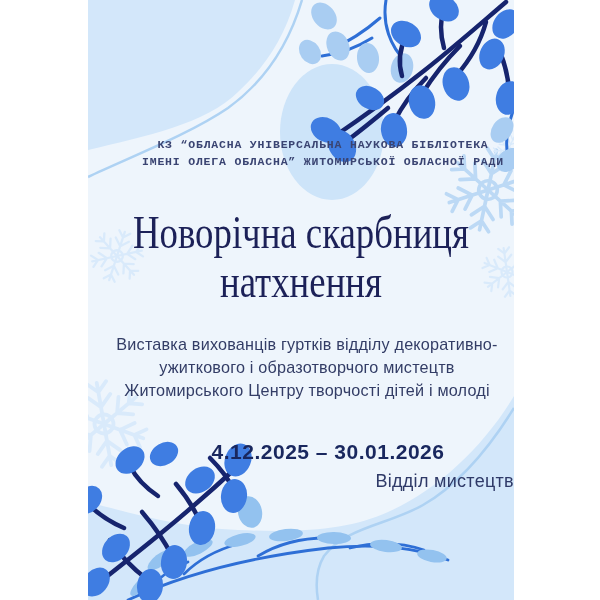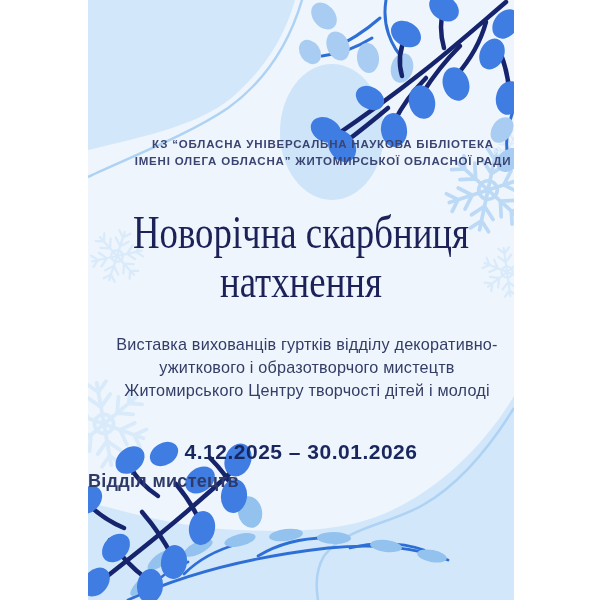--- a/index.html
+++ b/index.html
@@ -12,40 +12,40 @@
   .page{position:absolute;inset:0;background:#ffffff;}
   .poster{
     position:absolute;left:88px;top:0;width:426px;height:600px;
     background:#eef5fc;overflow:hidden;
   }
   .decor{position:absolute;left:0;top:0;width:426px;height:600px;}
   .textlayer{position:absolute;left:0;top:0;width:426px;height:600px;}
   .org{
     position:absolute;top:136px;left:0;width:470px;
     text-align:center;color:#3a4472;
-    font-size:11.5px;line-height:17px;font-weight:700;letter-spacing:0.8px;
+    font-size:11.5px;line-height:17px;font-weight:700;letter-spacing:0.8px;font-family:Liberation Mono, monospace;
   }
   .title{
     position:absolute;top:188px;left:0;width:426px;text-align:center;
     color:#1c2158;font-family:"Liberation Serif", serif;font-weight:500;
     font-size:46px;line-height:49px;margin-top:20px;
   }
   .title .tline{display:block;transform:scaleX(0.8);white-space:nowrap;}
   .desc{
     position:absolute;top:310px;left:6px;width:426px;text-align:center;
     color:#333d66;font-size:16.2px;line-height:23px;font-weight:500;
     white-space:pre-line;letter-spacing:0.2px;margin-top:23px;
   }
   .dates{
     position:absolute;top:440px;left:0;width:426px;text-align:center;
-    color:#19275e;font-size:21px;font-weight:700;letter-spacing:0.5px;
+    color:#19275e;font-size:21px;font-weight:700;letter-spacing:0.5px;padding-left:27px;
   }
   .location{
-    position:absolute;top:471px;left:0;width:426px;text-align:left;
-    color:#2f3a68;font-size:18px;font-weight:700;letter-spacing:0.3px;
+    position:absolute;top:471px;left:0;width:426px;text-align:right;
+    color:#2f3a68;font-size:18px;font-weight:400;letter-spacing:0.3px;
   }
 </style>
 </head>
 <body>
 
 <div class="page">
   <div class="poster">
 
     <svg class="decor" viewBox="0 0 426 600" xmlns="http://www.w3.org/2000/svg">
       <defs>

